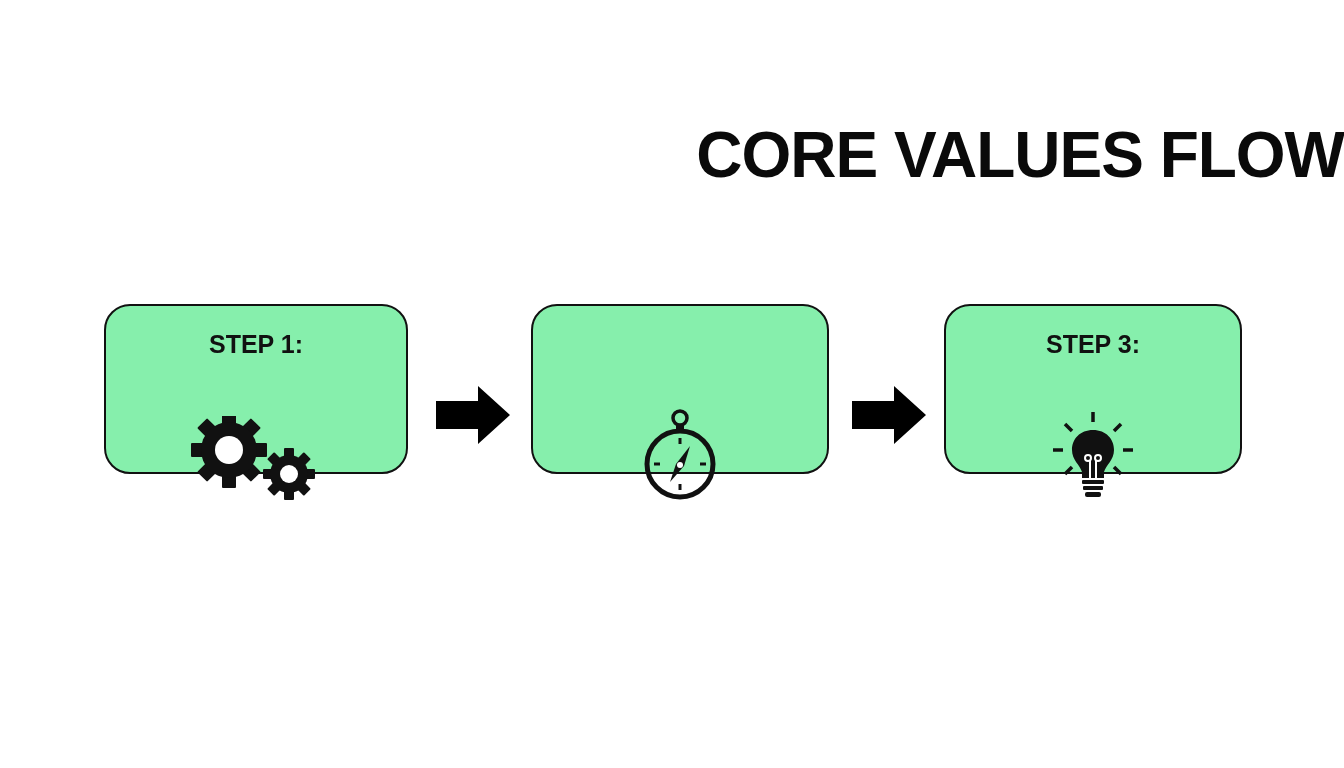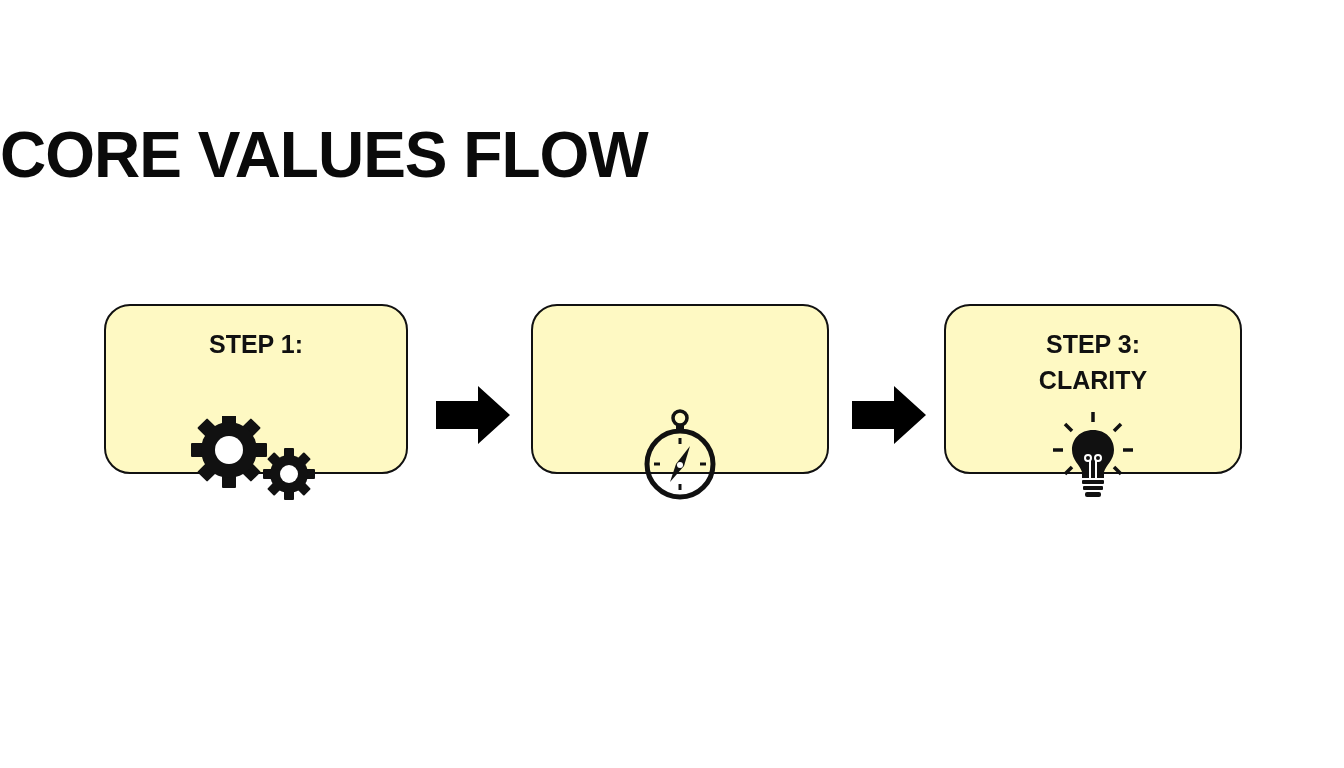--- a/index.html
+++ b/index.html
@@ -1,21 +1,21 @@
 <!DOCTYPE html>
 <html><head>
 <meta charset="utf-8">
 <style>
   html, body { margin:0; padding:0; }
   body { width:1344px; height:768px; background:#ffffff; position:relative; overflow:hidden;
          font-family:"Liberation Sans", "DejaVu Sans", sans-serif; color:#111; }
-  .title { position:absolute; left:0; width:1344px; top:118px; text-align:left;
+  .title { position:absolute; left:0; width:1344px; top:118px; text-align:right;
            font-size:64px; font-weight:bold; letter-spacing:-1px; color:#0a0a0a; }
   .card { position:absolute; top:304px; height:170px; border:2.5px solid #111; border-radius:26px;
-          background:#fef9c3; box-sizing:border-box; }
+          background:#86efac; box-sizing:border-box; }
   .card .label { position:absolute; left:0; right:0; top:20px; text-align:center;
                  font-size:25px; font-weight:bold; line-height:36px; color:#111; }
   .card .icon { position:absolute; left:50%; transform:translateX(-50%); top:102px; }
   .arrow { position:absolute; top:384px; }
 </style>
 </head>
 <body>
 
 <div class="title">CORE VALUES FLOW</div>
 
@@ -74,21 +74,20 @@
   </svg>
 </div>
 
 <svg class="arrow" style="left:850px;" width="78" height="62" viewBox="0 0 78 62">
   <polygon points="2,17 44,17 44,2 76,31 44,60 44,45 2,45" fill="#000"></polygon>
 </svg>
 
 <div class="card" style="left:944px; width:298px;padding-left:16px;">
   <div class="label">
     <div>STEP 3:</div>
-    <div>CLARITY</div>
   </div>
   <svg class="icon" width="84" height="92" viewBox="0 0 84 92" style="top:104px;">
     <g stroke="#111" stroke-width="3.5" stroke-linecap="butt">
       <line x1="42" y1="2" x2="42" y2="12"></line>
       <line x1="14" y1="14" x2="21" y2="21"></line>
       <line x1="70" y1="14" x2="63" y2="21"></line>
       <line x1="2" y1="40" x2="12" y2="40"></line>
       <line x1="72" y1="40" x2="82" y2="40"></line>
       <line x1="14" y1="64" x2="21" y2="57"></line>
       <line x1="70" y1="64" x2="63" y2="57"></line>

